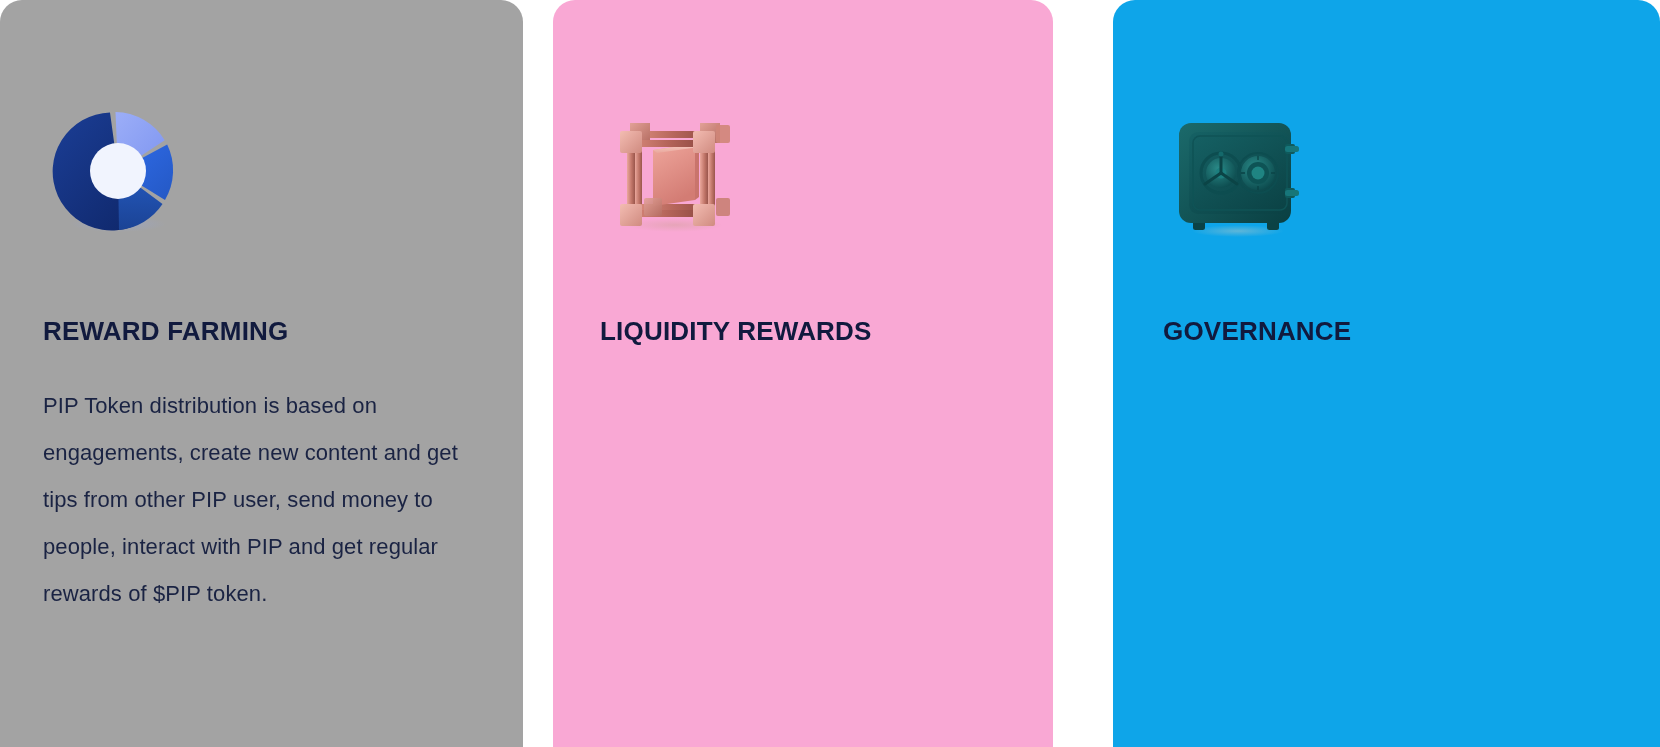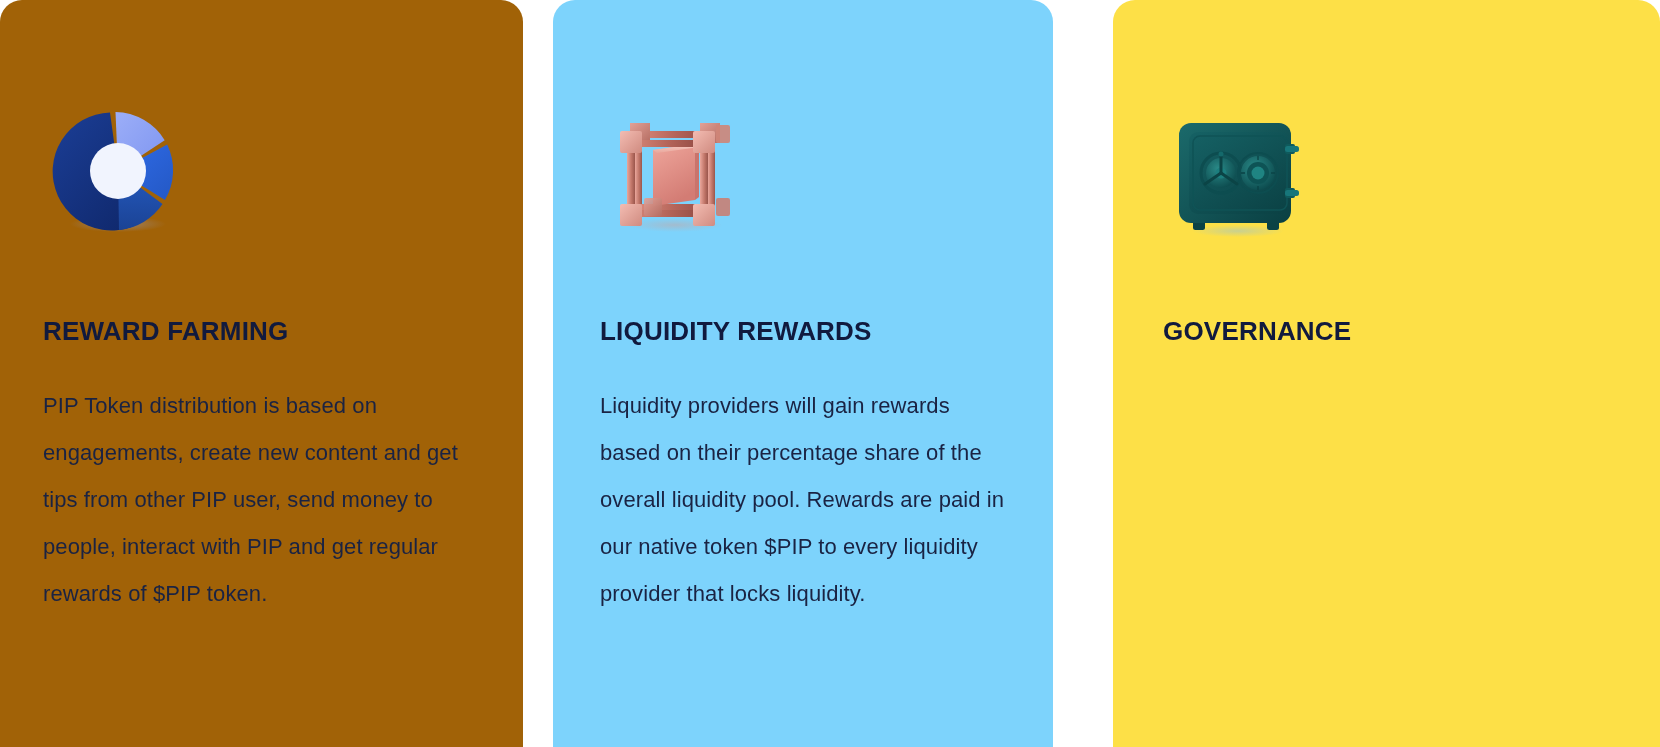--- a/index.html
+++ b/index.html
@@ -26,31 +26,31 @@
     position: relative;
     border-top-left-radius: 22px;
     border-top-right-radius: 22px;
     box-sizing: border-box;
     overflow: hidden;
   }
 
   .card-1 {
     width: 523px;
     margin-left: 0px;
-    background: #a16207;
+    background: #a3a3a3;
   }
   .card-2 {
     width: 500px;
     margin-left: 30px;
-    background: #7dd3fc;
+    background: #f9a8d4;
   }
   .card-3 {
     width: 547px;
     margin-left: 60px;
-    background: #fde047;
+    background: #0ea5e9;
   }
 
   .icon-wrap {
     position: absolute;
     left: 43px;
     top: 96px;
     width: 150px;
     height: 150px;
     display: flex;
     align-items: center;
@@ -198,21 +198,20 @@
         <rect x="93" y="33" width="22" height="22" rx="2" fill="url(#g2node)"></rect>
         <rect x="20" y="106" width="22" height="22" rx="2" fill="url(#g2node)"></rect>
         <rect x="93" y="106" width="22" height="22" rx="2" fill="url(#g2node)"></rect>
 
         <rect x="44" y="100" width="18" height="18" rx="2" fill="url(#g2nodeDark)" opacity="0.9"></rect>
         <rect x="116" y="100" width="14" height="18" rx="2" fill="#C98074" opacity="0.9"></rect>
         <rect x="116" y="27" width="14" height="18" rx="2" fill="#CF8578" opacity="0.9"></rect>
       </svg>
     </div>
     <h3 class="card-title">LIQUIDITY REWARDS</h3>
-    <p class="card-body">Liquidity providers will gain rewards based on their percentage share of the overall liquidity pool. Rewards are paid in our native token $PIP to every liquidity provider that locks liquidity.</p>
   </div>
 
   <div class="card card-3">
     <div class="icon-wrap">
       <svg width="150" height="150" viewBox="0 0 150 150" aria-hidden="true">
         <defs>
           <linearGradient id="g3body" x1="0" y1="0" x2="1" y2="1">
             <stop offset="0%" stop-color="#1B6A6B"></stop>
             <stop offset="100%" stop-color="#0A3F42"></stop>
           </linearGradient>

